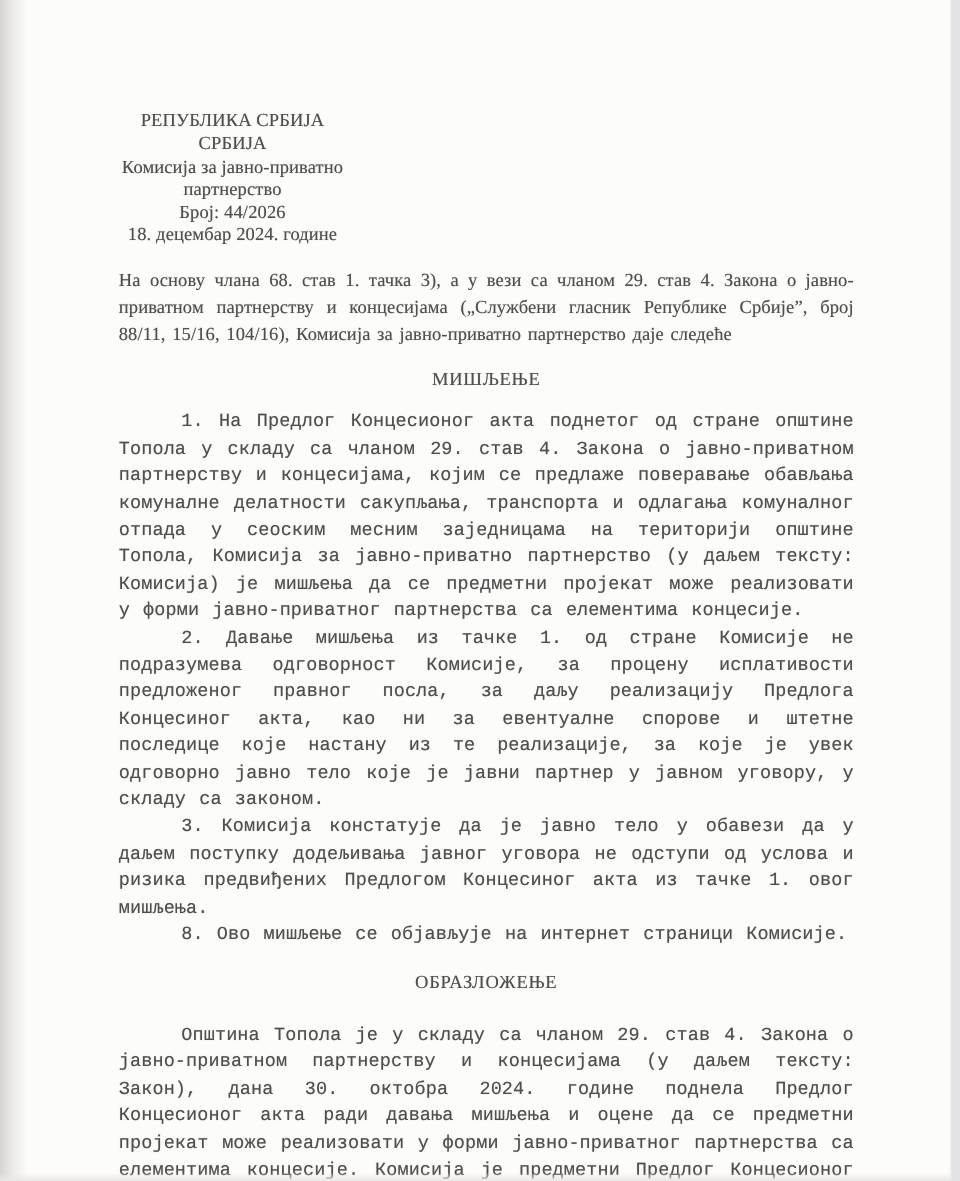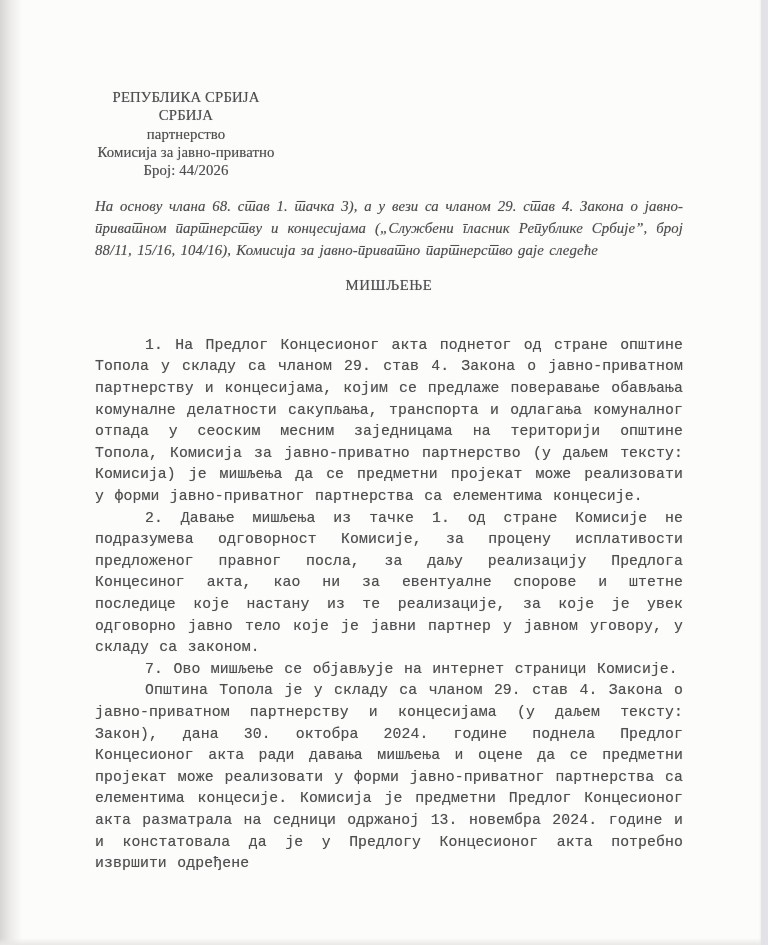--- a/index.html
+++ b/index.html
@@ -45,54 +45,57 @@
     text-shadow: 0 0 0.7px rgba(90,90,90,0.55);
   }
   .letterhead {
     width: 182px;
     text-align: center;
     line-height: 18.3px;
     word-spacing: normal;
     margin-bottom: 17px;
   }
   .letterhead div { white-space: nowrap; }
-  .preamble { margin-bottom: 0; font-style: italic; }
+  .preamble { margin-bottom: 0; }
   .doc-heading {
     text-align: center;
     text-indent: 0;
     letter-spacing: 0.6px;
     word-spacing: normal;
   }
-  .heading-opinion   { margin-top: 14px; margin-bottom: 38px; }
+  .heading-opinion   { margin-top: 14px; margin-bottom: 13px; }
   .heading-rationale { margin-top: 16px; margin-bottom: 21px; }
   .indent { text-indent: 50px; font-family: Liberation Mono, monospace; }
 </style>
 </head>
 <body>
 
 <div class="page">
 
   <div class="content">
 
     <div class="letterhead">
       <div>РЕПУБЛИКА СРБИЈА</div>
       <div>СРБИЈА</div>
+      <div>Комисија за јавно-приватно</div>
       <div>партнерство</div>
-      <div>Комисија за јавно-приватно</div>
       <div>Број: 44/2026</div>
+      <div>18. децембар 2024. године</div>
     </div>
 
     <p class="preamble">На основу члана 68. став 1. тачка 3), а у вези са чланом 29. став 4. Закона о јавно-приватном партнерству и концесијама („Службени гласник Републике Србије”, број 88/11, 15/16, 104/16), Комисија за јавно-приватно партнерство даје следеће</p>
 
     <p class="doc-heading heading-opinion">МИШЉЕЊЕ</p>
 
     <p class="indent">1. На Предлог Концесионог акта поднетог од стране општине Топола у складу са чланом 29. став 4. Закона о јавно-приватном партнерству и концесијама, којим се предлаже поверавање обављања комуналне делатности сакупљања, транспорта и одлагања комуналног отпада у сеоским месним заједницама на територији општине Топола, Комисија за јавно-приватно партнерство (у даљем тексту: Комисија) је мишљења да се предметни пројекат може реализовати у форми јавно-приватног партнерства са елементима концесије.</p>
     <p class="indent">2. Давање мишљења из тачке 1. од стране Комисије не подразумева одговорност Комисије, за процену исплативости предложеног правног посла, за даљу реализацију Предлога Концесиног акта, као ни за евентуалне спорове и штетне последице које настану из те реализације, за које је увек одговорно јавно тело које је јавни партнер у јавном уговору, у складу са законом.</p>
-    <p class="indent">7. Ово мишљење се објављује на интернет страници Комисије.</p>
+    <p class="indent">3. Комисија констатује да је јавно тело у обавези да у даљем поступку додељивања јавног уговора не одступи од услова и ризика предвиђених Предлогом Концесиног акта из тачке 1. овог мишљења.</p>
+    <p class="indent">8. Ово мишљење се објављује на интернет страници Комисије.</p>
 
+    <p class="doc-heading heading-rationale">ОБРАЗЛОЖЕЊЕ</p>
 
     <p class="indent">Општина Топола је у складу са чланом 29. став 4. Закона о јавно-приватном партнерству и концесијама (у даљем тексту: Закон), дана 30. октобра 2024. године поднела Предлог Концесионог акта ради давања мишљења и оцене да се предметни пројекат може реализовати у форми јавно-приватног партнерства са елементима концесије. Комисија је предметни Предлог Концесионог акта разматрала на седници одржаној 13. новембра 2024. године и и констатовала да је у Предлогу Концесионог акта потребно извршити одређене</p>
 
   </div>
 
   <div class="edge-left"></div>
   <div class="edge-right"></div>
   <div class="edge-bottom"></div>
 
 </div>

